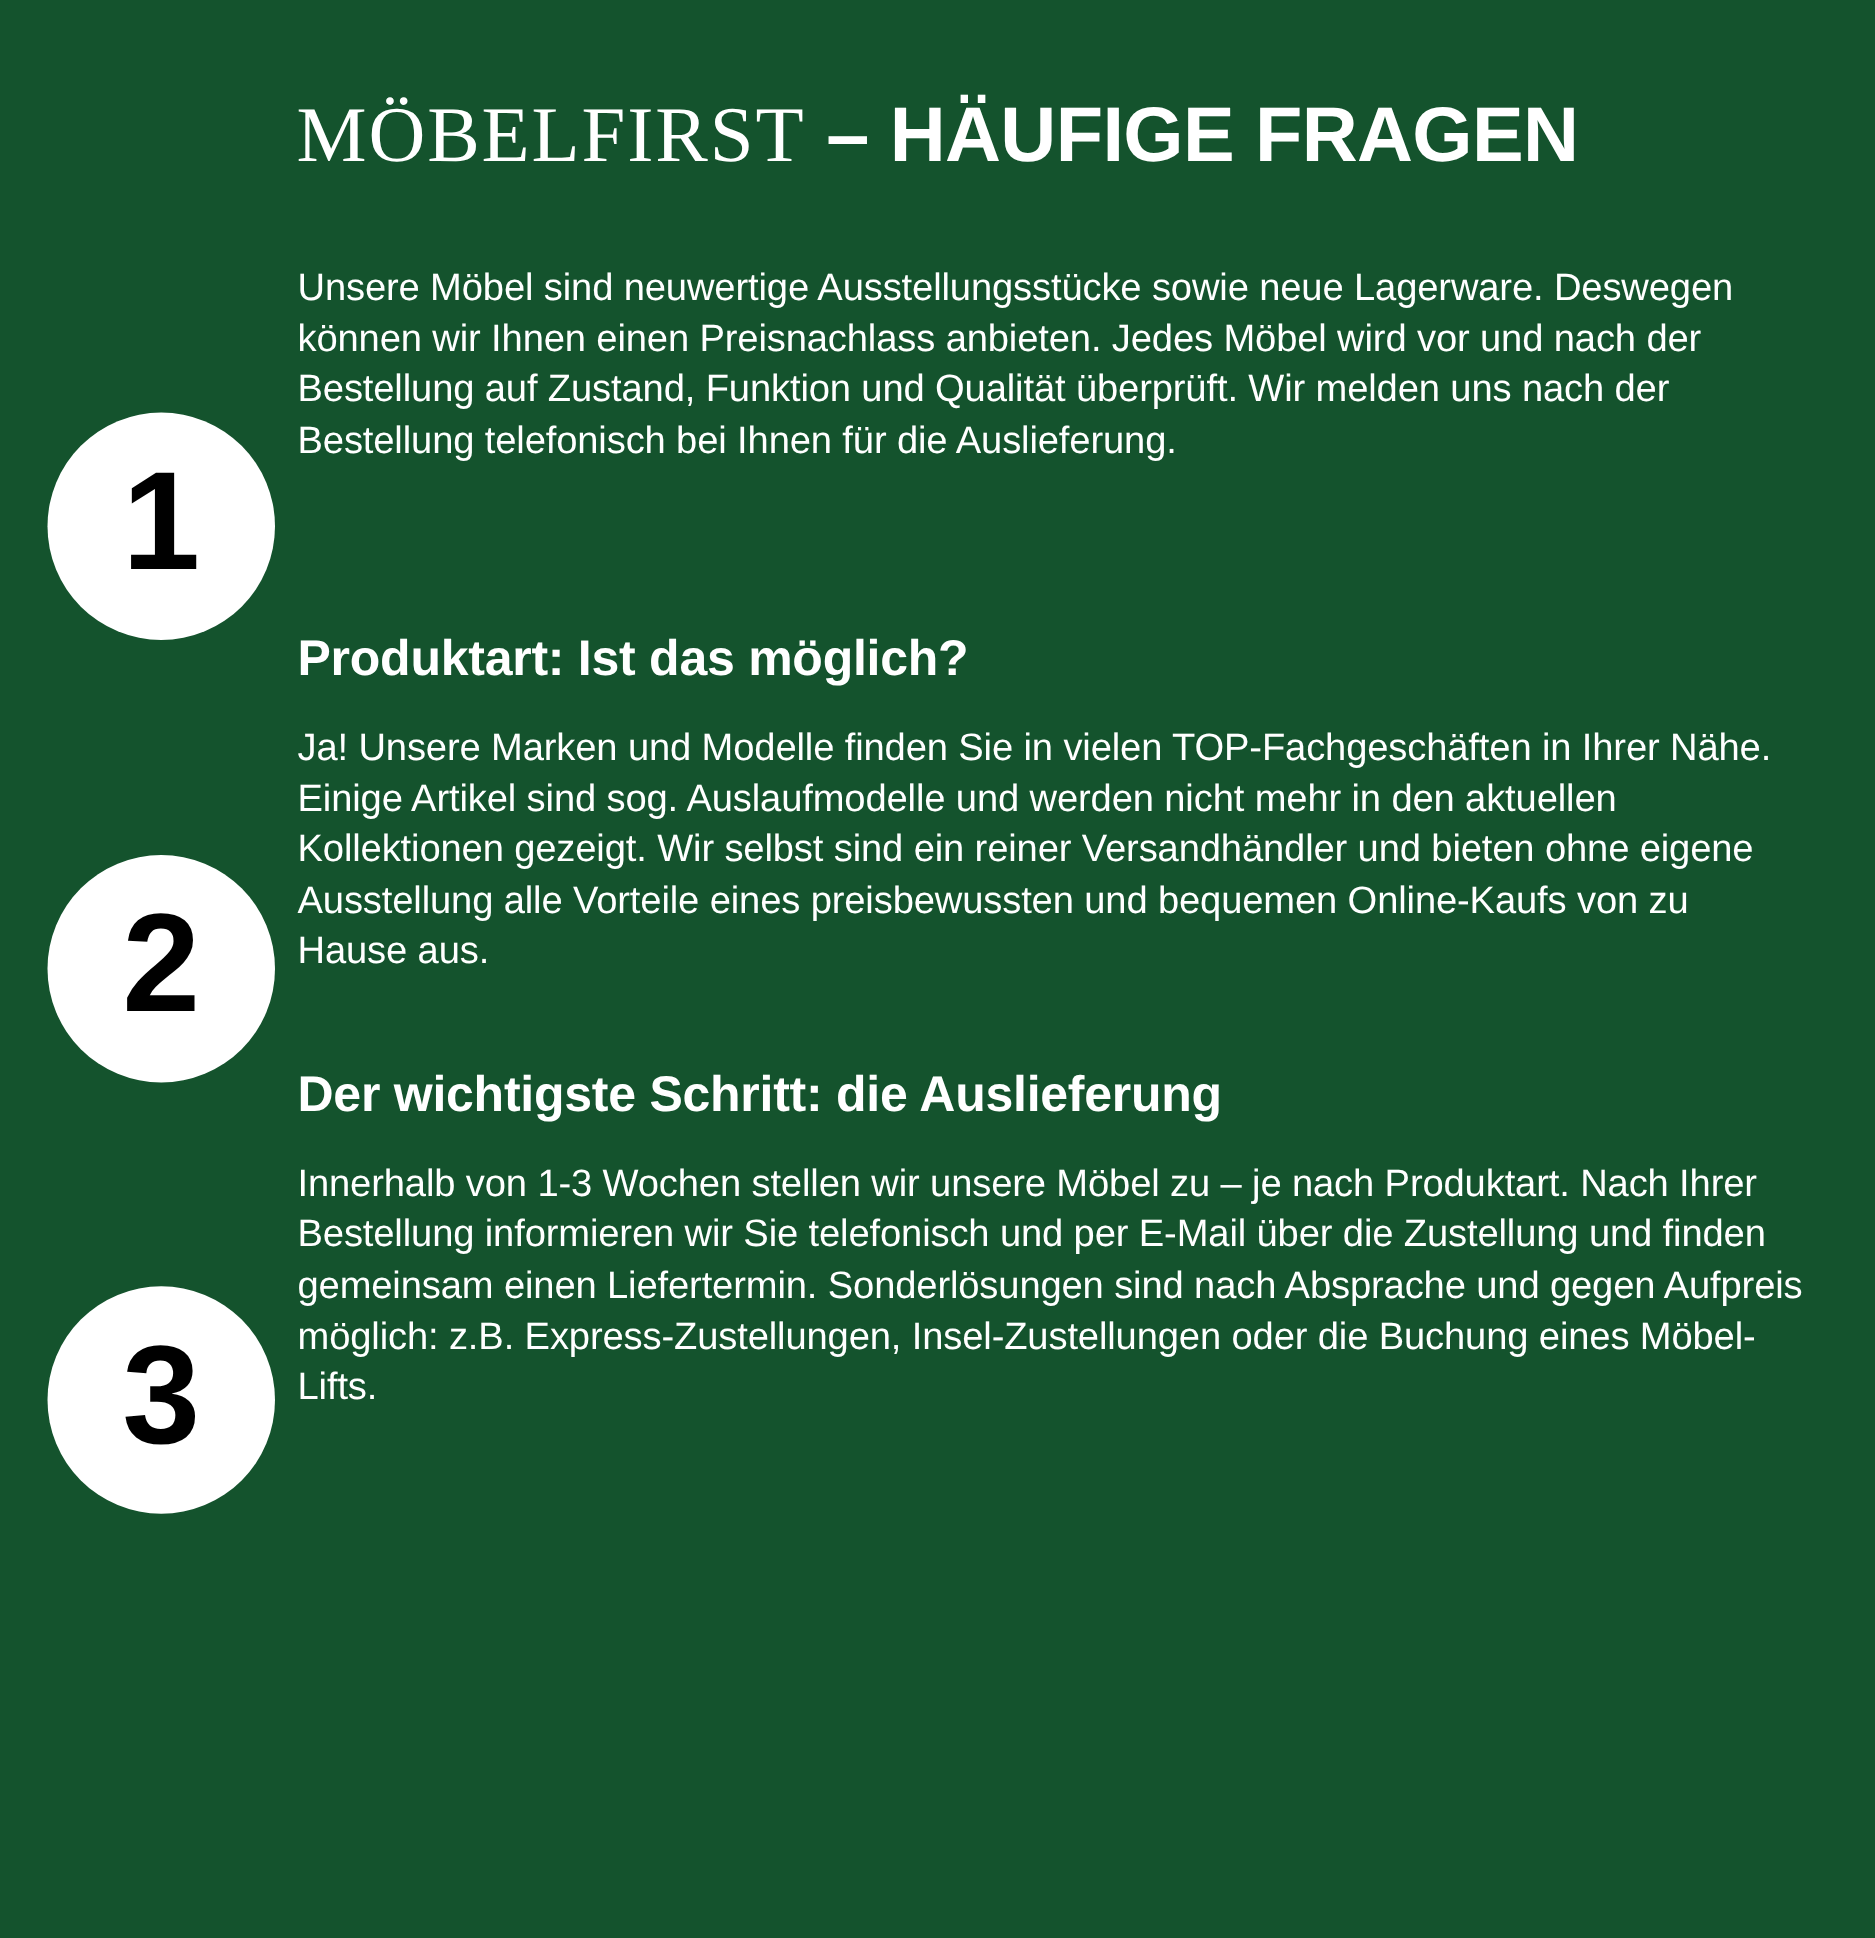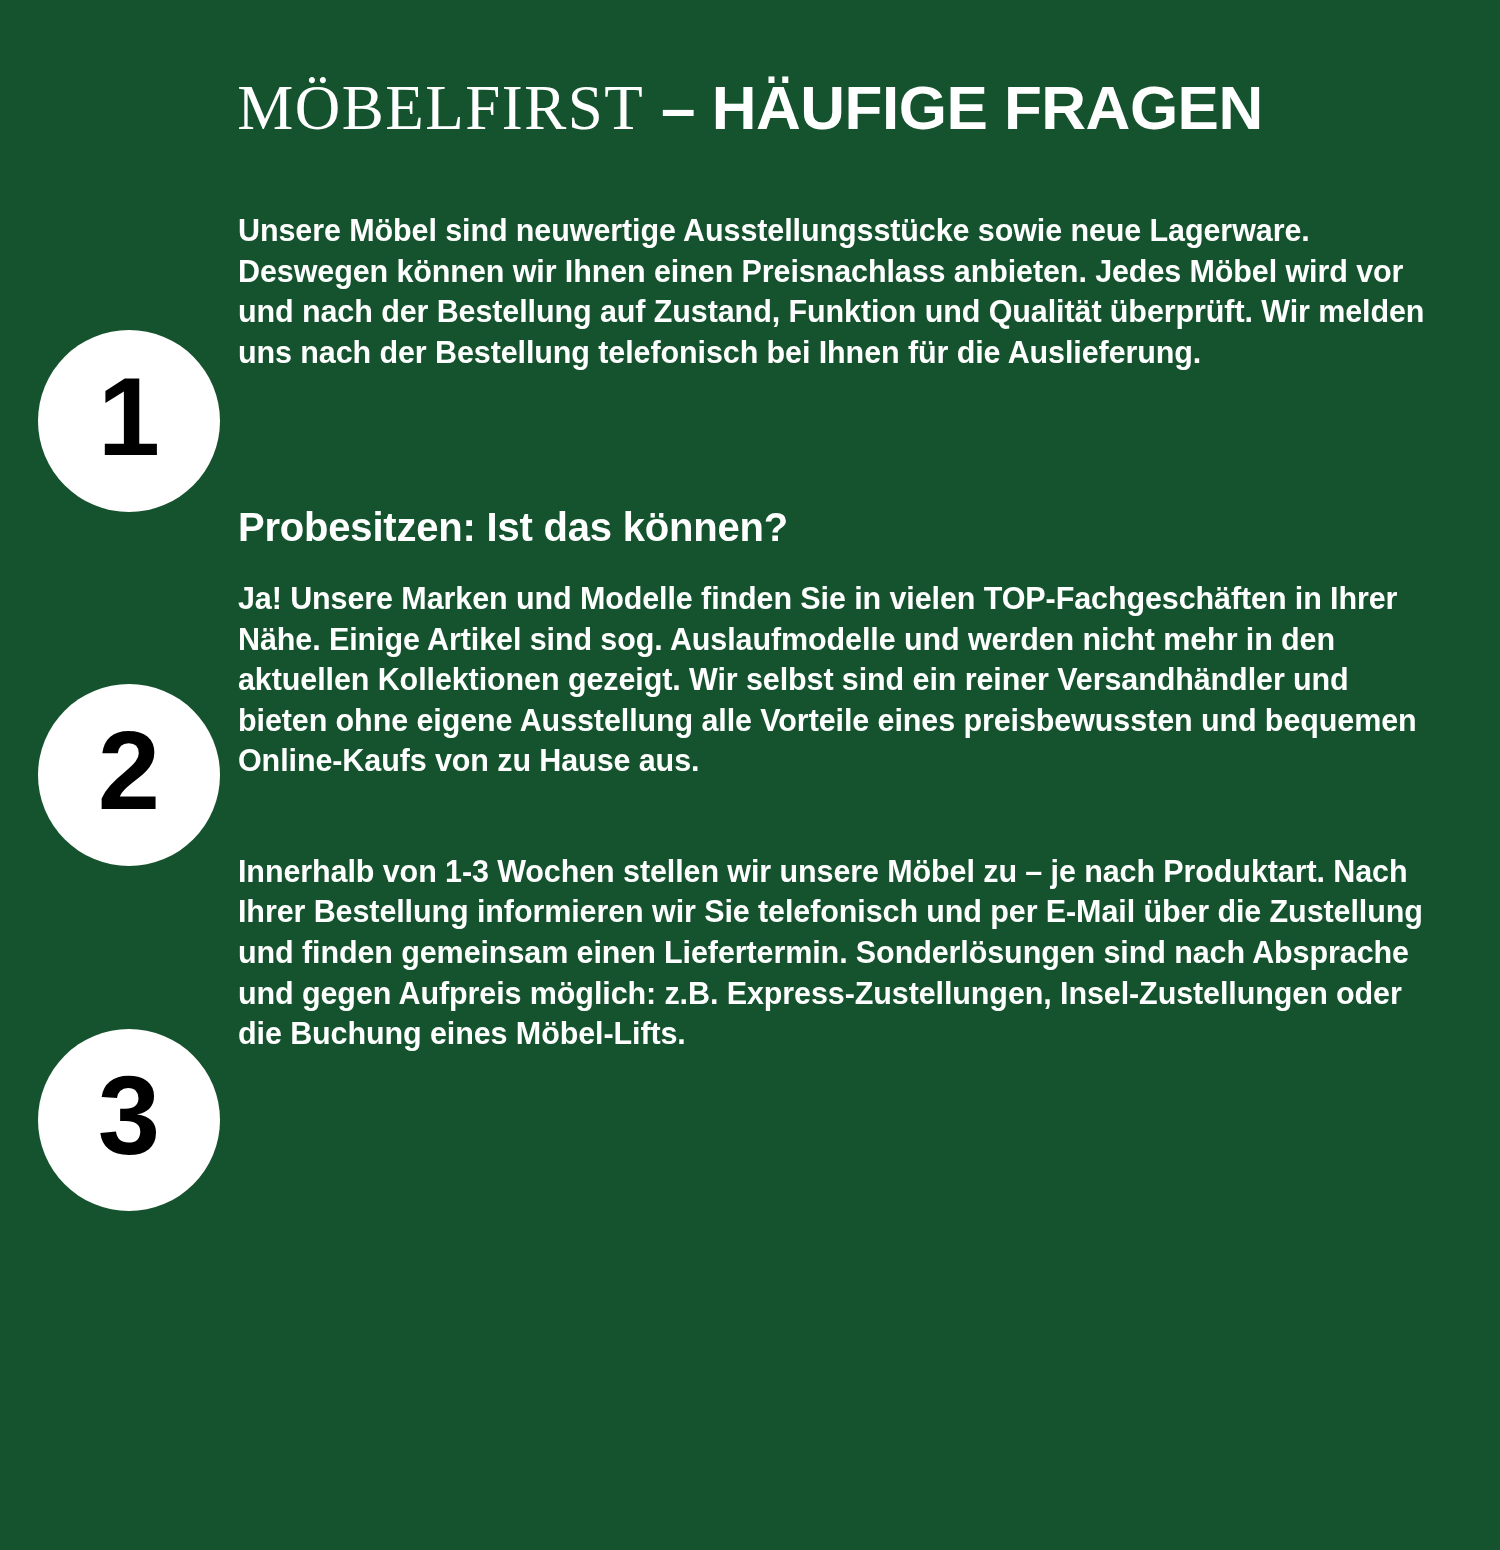--- a/index.html
+++ b/index.html
@@ -69,21 +69,21 @@
     font-size: 40px;
     font-weight: bold;
     line-height: 1.25;
     margin: 0 0 26px 0;
     color: #ffffff;
     letter-spacing: -0.2px;
   }
 
   .faq-answer {
     font-size: 30.5px;
-    font-weight: bold;
+    font-weight: normal;
     line-height: 1.33;
     margin: 0;
     color: #ffffff;
     letter-spacing: -0.1px;
     max-width: 1210px;
   }
 
   .badge {
     position: absolute;
     left: 38px;
@@ -126,25 +126,26 @@
       <div class="badge">
         <span>1</span>
       </div>
       <p class="faq-answer">Unsere Möbel sind neuwertige Ausstellungsstücke sowie neue Lagerware. Deswegen können wir Ihnen einen Preisnachlass anbieten. Jedes Möbel wird vor und nach der Bestellung auf Zustand, Funktion und Qualität überprüft. Wir melden uns nach der Bestellung telefonisch bei Ihnen für die Auslieferung.</p>
     </div>
 
     <div class="faq-item item-2">
       <div class="badge">
         <span>2</span>
       </div>
-      <h2 class="faq-question">Probesitzen: Ist das können?</h2>
+      <h2 class="faq-question">Produktart: Ist das möglich?</h2>
       <p class="faq-answer">Ja! Unsere Marken und Modelle finden Sie in vielen TOP-Fachgeschäften in Ihrer Nähe. Einige Artikel sind sog. Auslaufmodelle und werden nicht mehr in den aktuellen Kollektionen gezeigt. Wir selbst sind ein reiner Versandhändler und bieten ohne eigene Ausstellung alle Vorteile eines preisbewussten und bequemen Online-Kaufs von zu Hause aus.</p>
     </div>
 
     <div class="faq-item item-3">
       <div class="badge">
         <span>3</span>
       </div>
+      <h2 class="faq-question">Der wichtigste Schritt: die Auslieferung</h2>
       <p class="faq-answer">Innerhalb von 1-3 Wochen stellen wir unsere Möbel zu – je nach Produktart. Nach Ihrer Bestellung informieren wir Sie telefonisch und per E-Mail über die Zustellung und finden gemeinsam einen Liefertermin. Sonderlösungen sind nach Absprache und gegen Aufpreis möglich: z.B. Express-Zustellungen, Insel-Zustellungen oder die Buchung eines Möbel-Lifts.</p>
     </div>
 
   </div>
 </div>
 
 </body></html>

